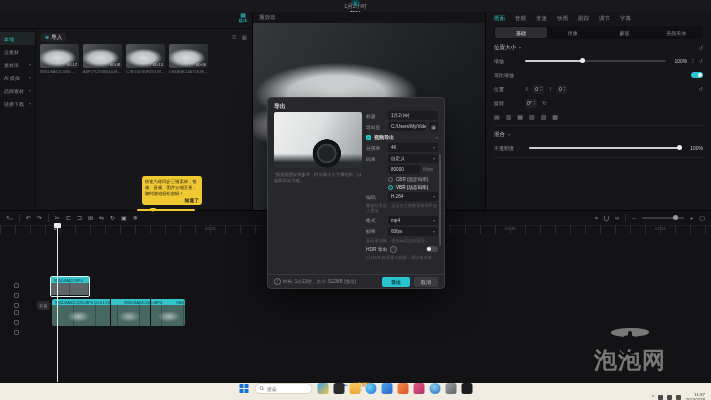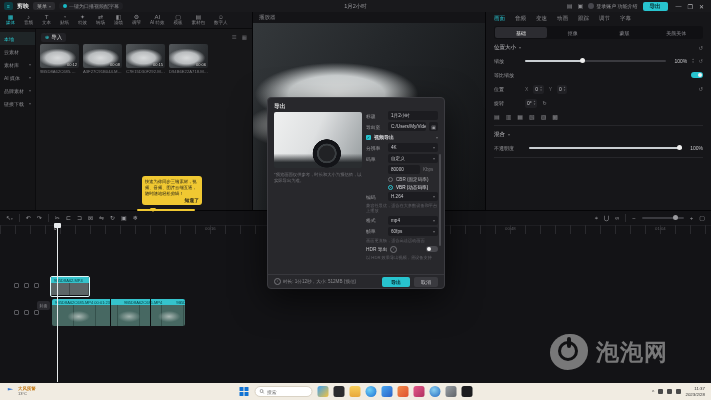--- a/index.html
+++ b/index.html
@@ -1,19 +1,19 @@
 <!DOCTYPE html>
 <html><head>
 <meta charset="utf-8">
 <style>
   html,body{margin:0;padding:0;background:#000;}
   body{width:711px;height:400px;position:relative;overflow:hidden;
        font-family:"Liberation Sans","DejaVu Sans",sans-serif;
        -webkit-font-smoothing:antialiased;}
-  .abs{position:absolute;}
+  .abs{position:absolute;flex-direction:column;}
   .screen{position:absolute;inset:0;background:#0d0d0f;}
 
   
   .titlebar{left:0;top:0;width:711px;height:12px;background:#19191c;display:flex;align-items:center;padding:0 4px;box-sizing:border-box;gap:4px;}
   .logo-badge{width:9px;height:8px;background:#0c3e44;border-radius:2px;display:flex;align-items:center;justify-content:center;color:#2ad4dc;font-size:5px;}
   .app-name{color:#ddd;font-size:6px;font-weight:bold;}
   .menu-pill{height:8px;background:#2a2a2e;border-radius:2px;color:#aaa;font-size:5px;padding:0 4px;display:flex;align-items:center;gap:2px;}
   .promo-pill{height:8px;border-radius:4px;color:#8a8a8e;font-size:5px;padding:0 4px;display:flex;align-items:center;gap:2px;background:#202024;}
   .promo-dot{width:4px;height:4px;border-radius:50%;background:#17b9c4;}
   .doc-title{position:absolute;left:50%;transform:translateX(-50%);color:#9a9a9e;font-size:5.5px;top:3px;}

